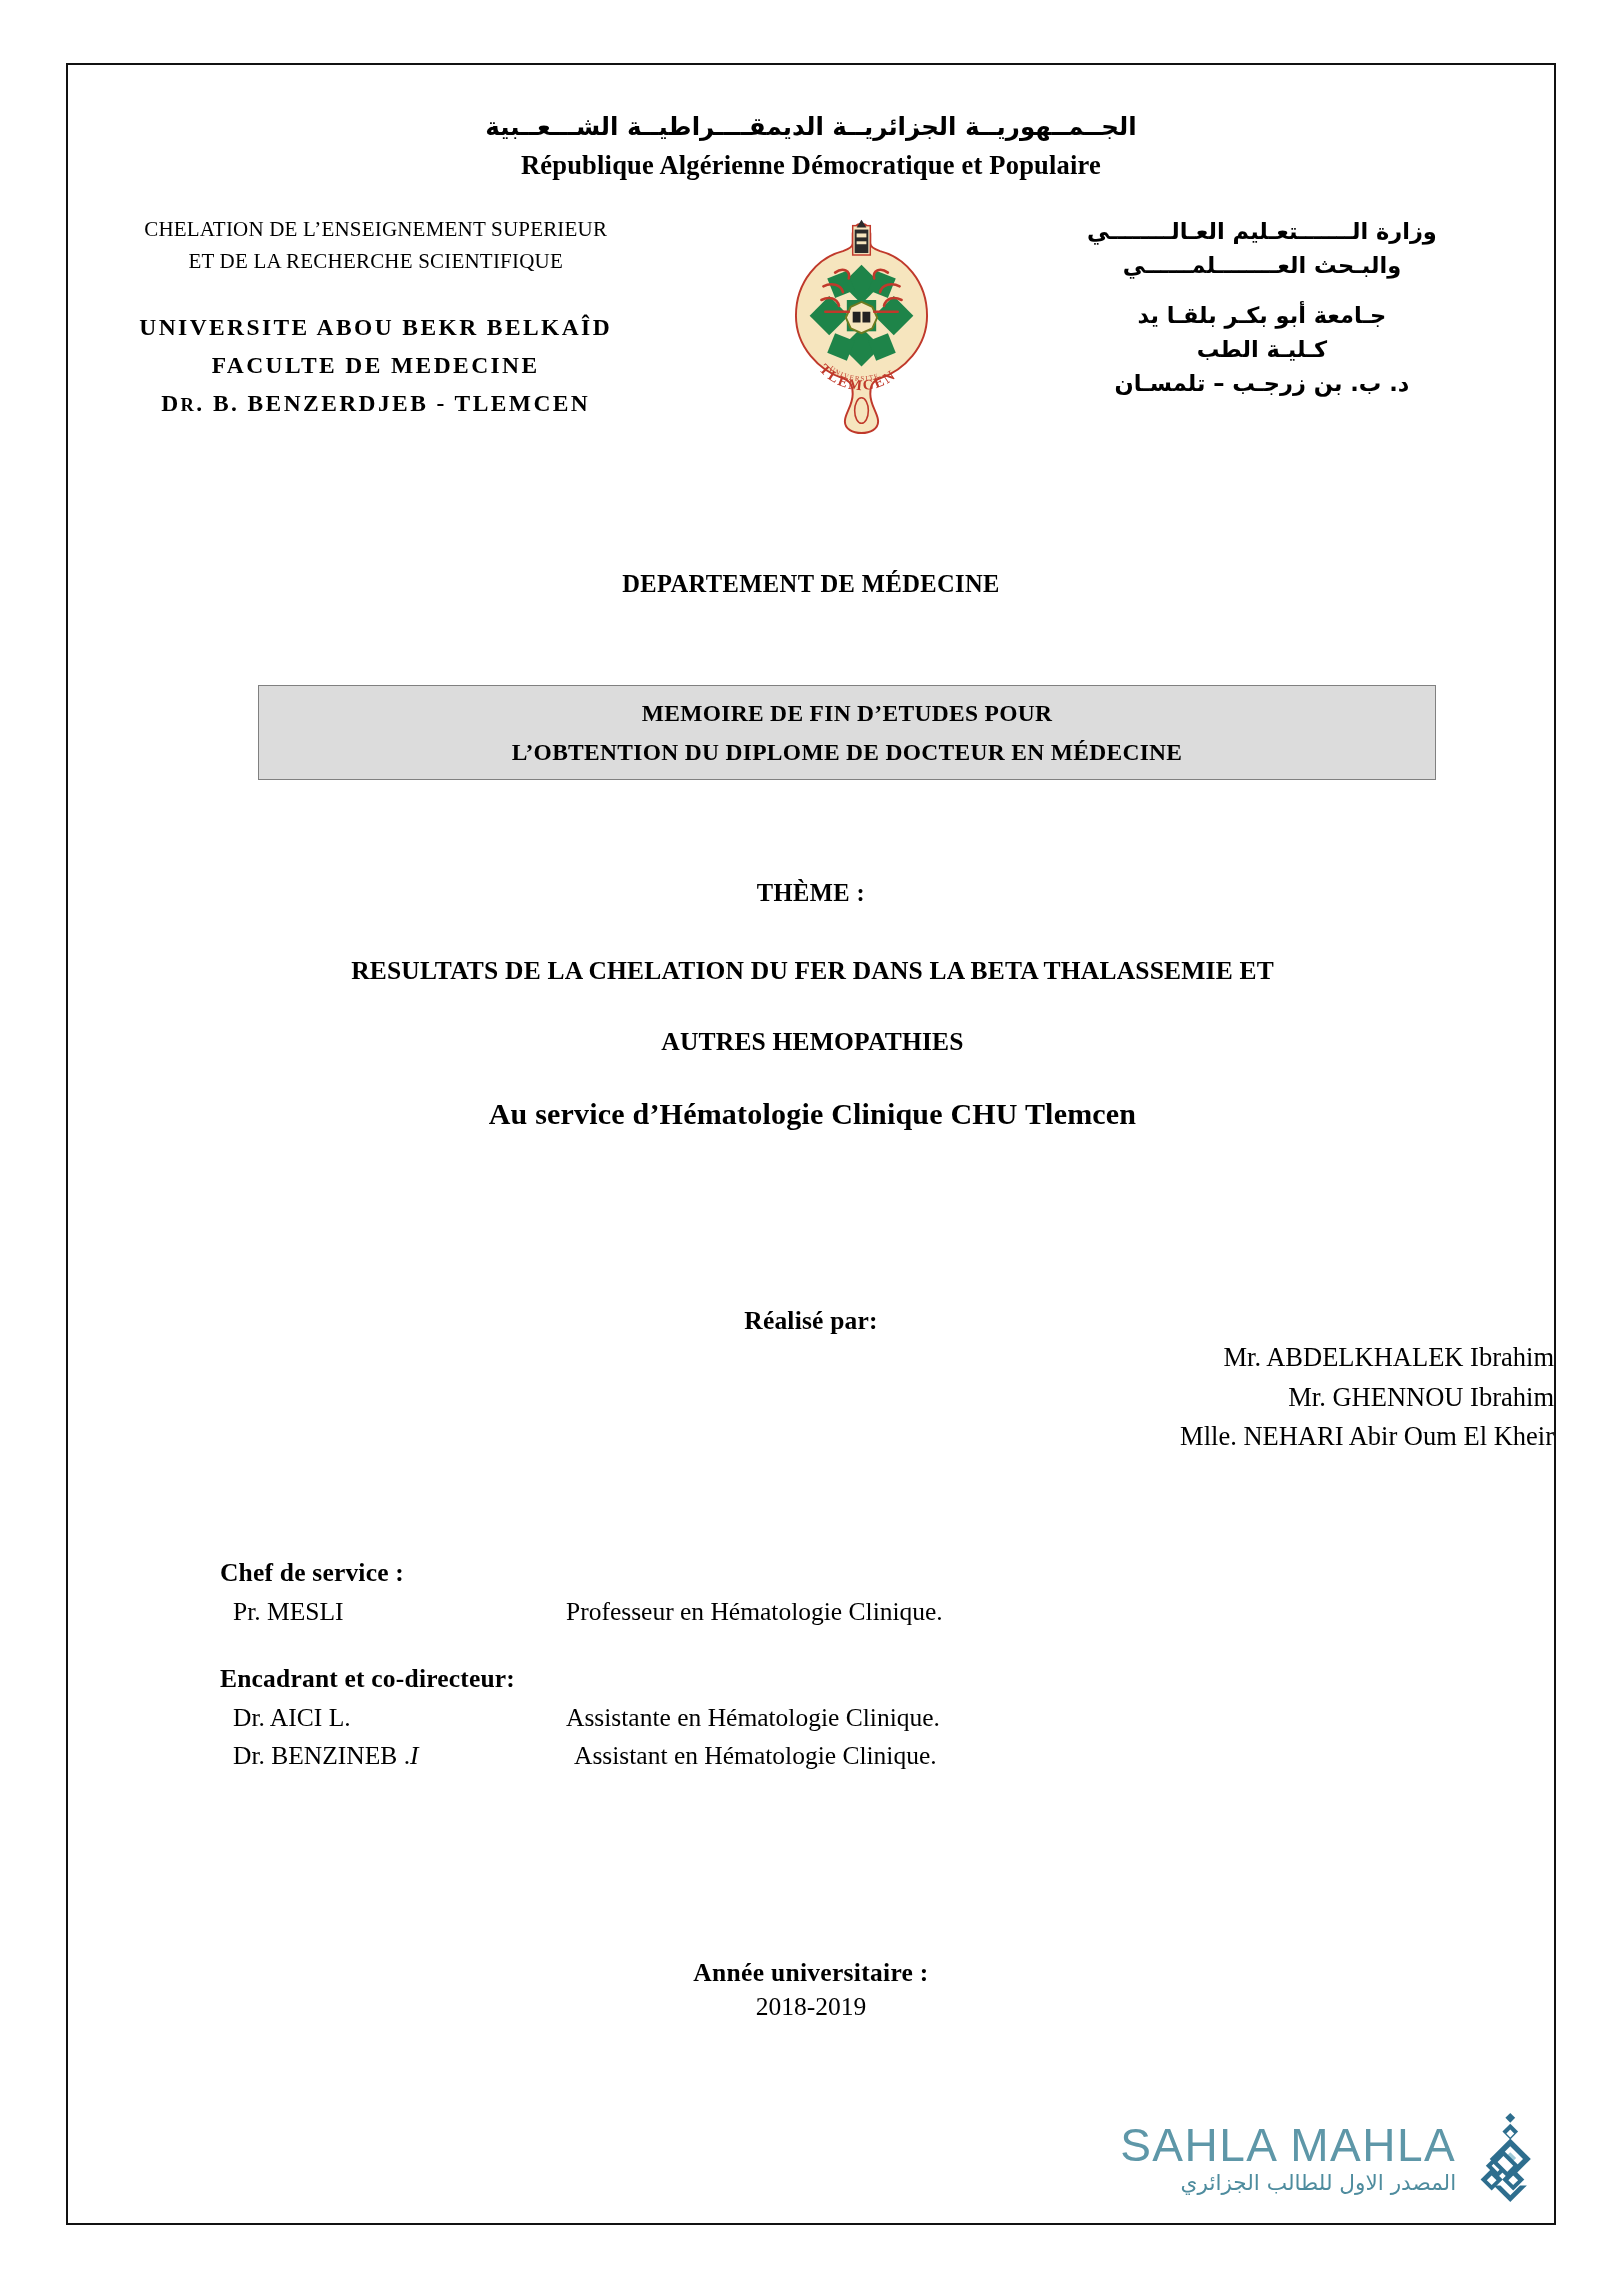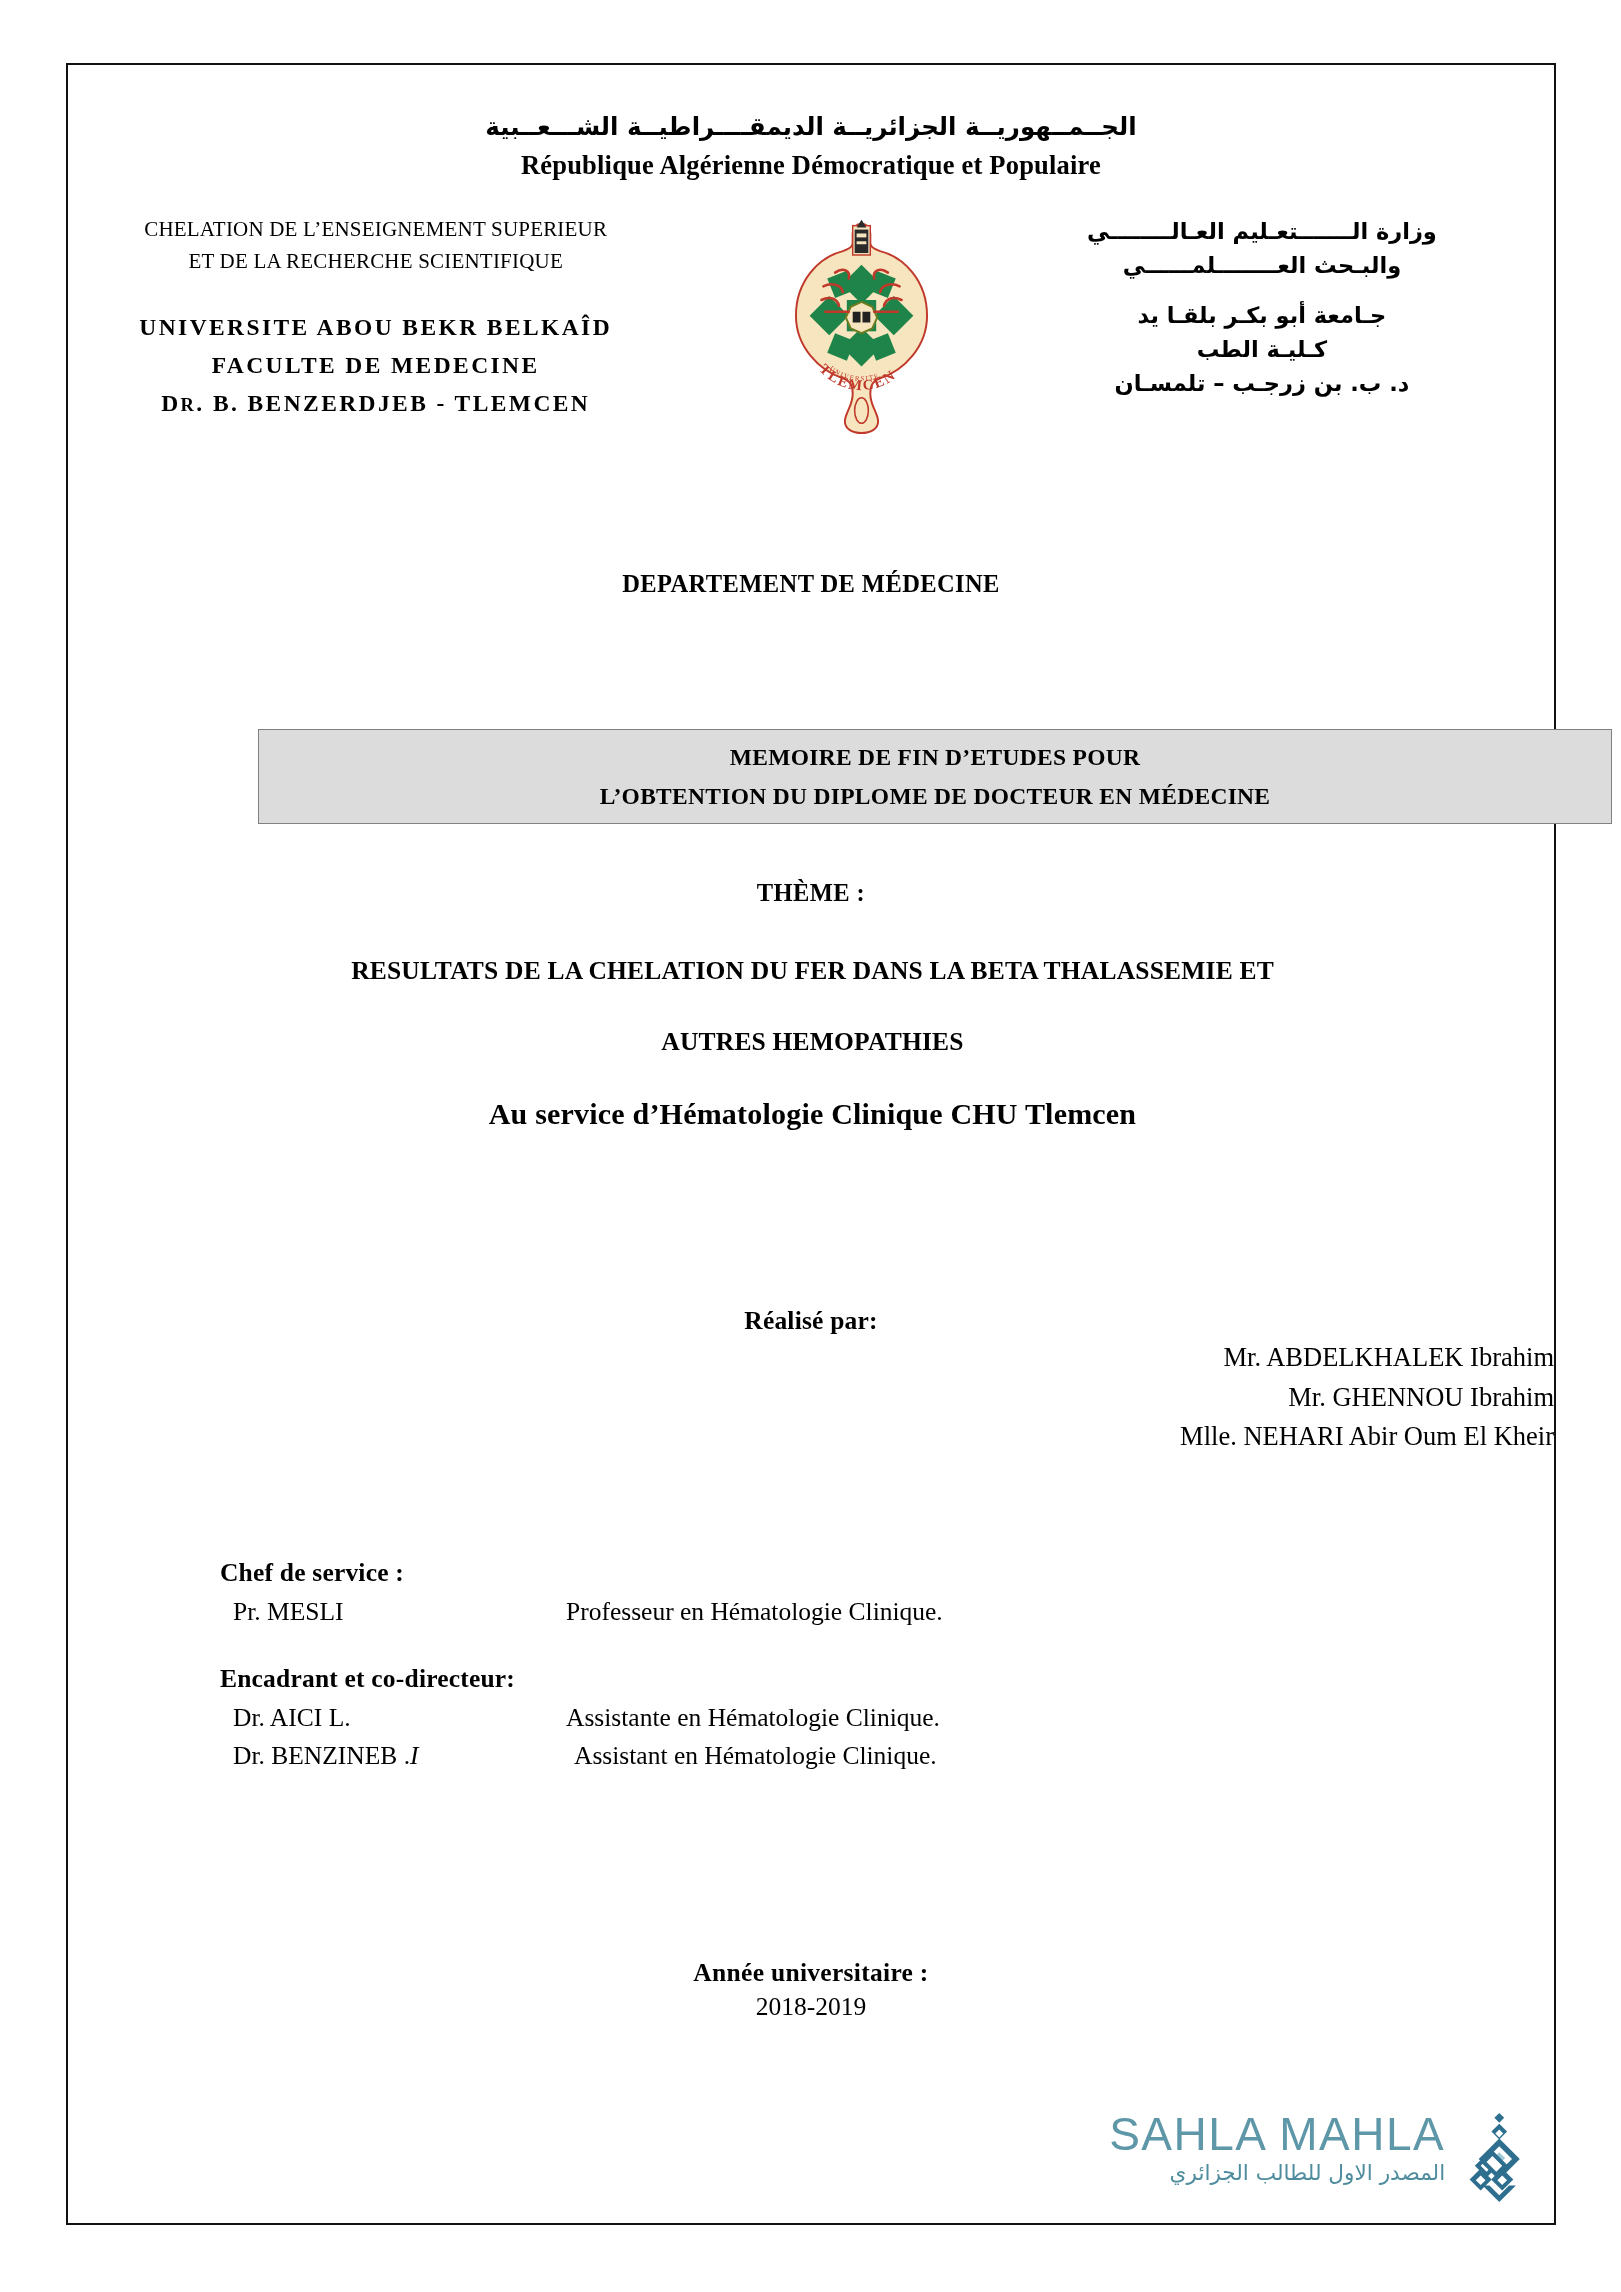--- a/index.html
+++ b/index.html
@@ -129,31 +129,30 @@
     font-weight: 700;
     font-size: 24.5px;
     letter-spacing: 0.4px;
   }
 
   
   .memoire-box {
     position: absolute;
     left: 190px;
     top: 620px;
-    width: 1354px;
+    width: 1178px;
     height: 95px;
     background: #DCDCDC;
     border: 1px solid #808080;
     box-sizing: border-box;
     display: flex;
     flex-direction: column;
     align-items: center;
     justify-content: center;
     text-align: center;
-    margin-top: 44px;
   }
   .memoire-line {
     font-weight: 700;
     font-size: 23.5px;
     line-height: 1.62;
     letter-spacing: 0.3px;
   }
 
   
   .theme-label {
@@ -259,23 +258,24 @@
     margin-top: 33px;
   }
   .year-value {
     font-size: 25.5px;
     margin-top: 3.9px;
   }
 
   
   .watermark {
     position: absolute;
-    right: 30px;
+    right: 19px;
     bottom: 17.6px;
     display: flex;
+    align-items: center;
     justify-content: flex-end;
   }
   .watermark-text {
     text-align: right;
     margin-right: 7.8px;
   }
   .watermark-title {
     font-family: "Liberation Sans", "DejaVu Sans", sans-serif;
     font-size: 46px;
     letter-spacing: 1.5px;

